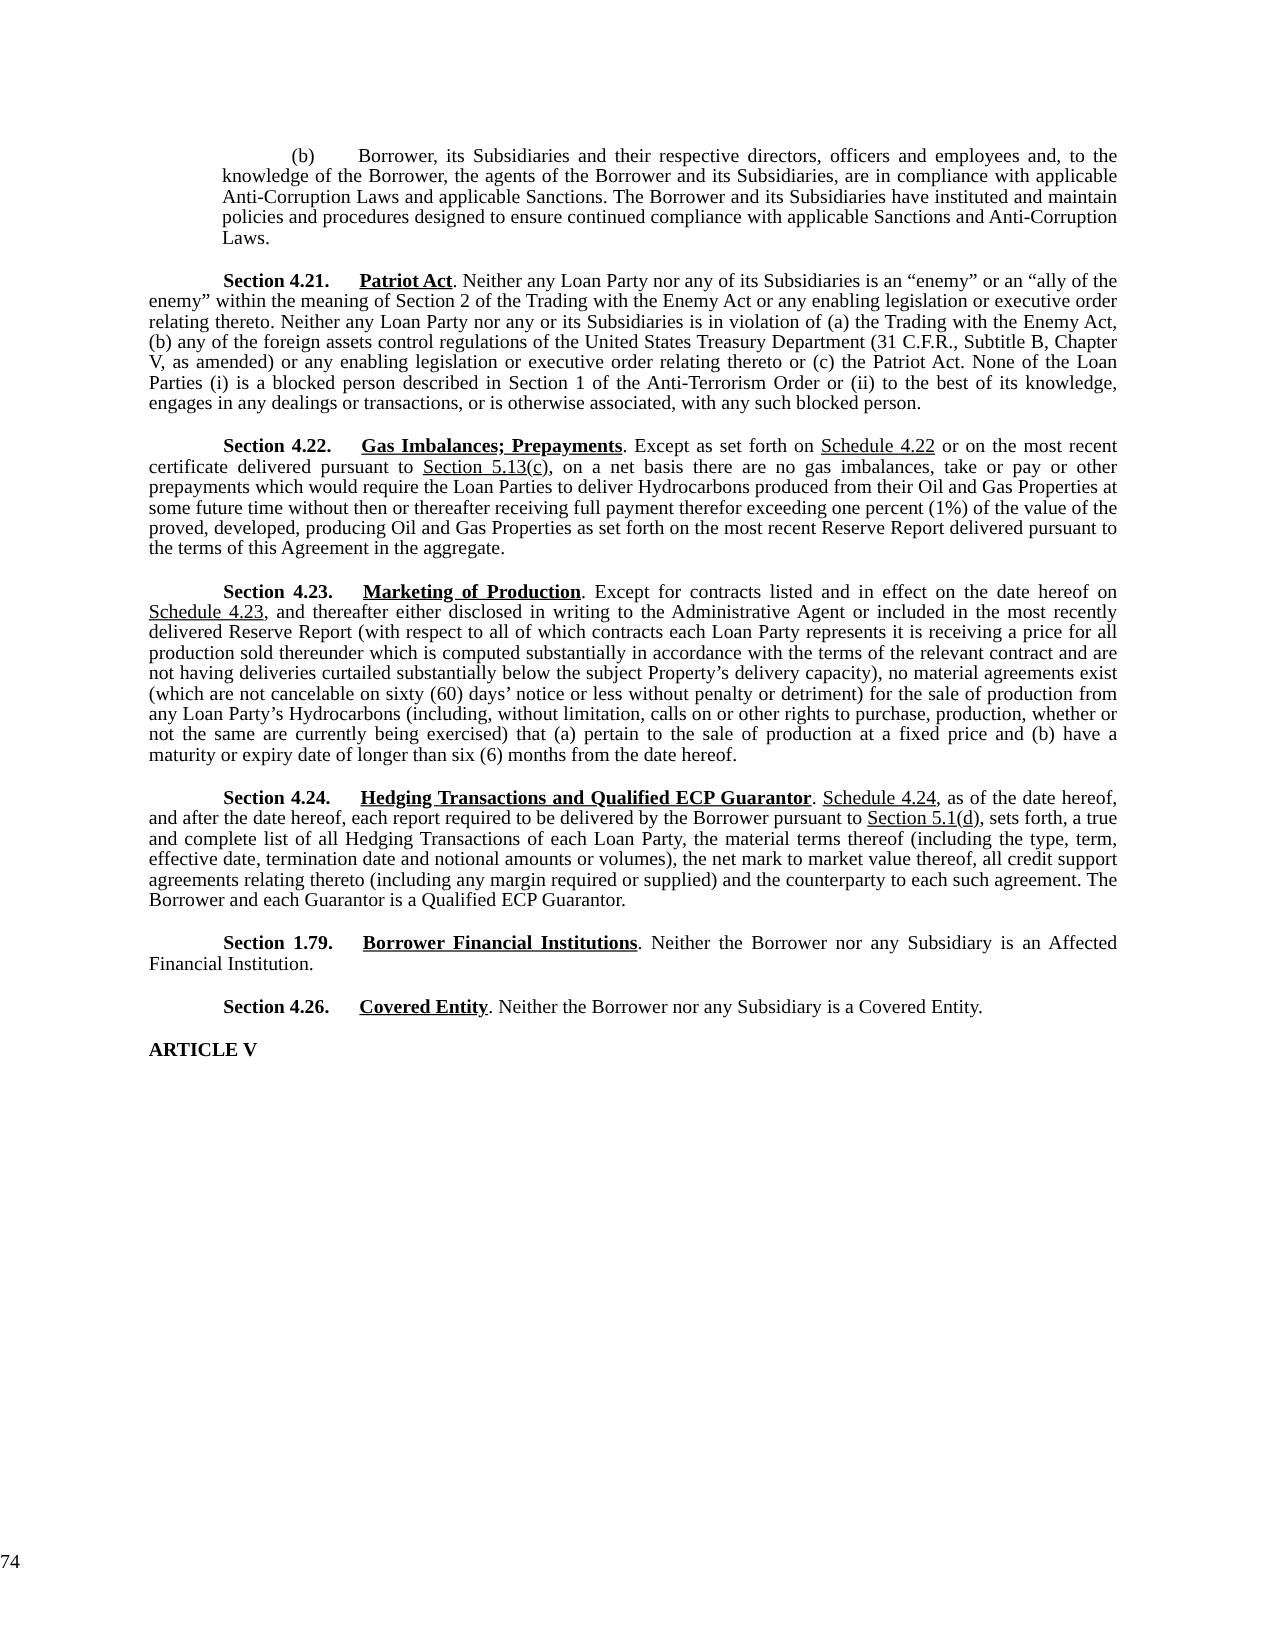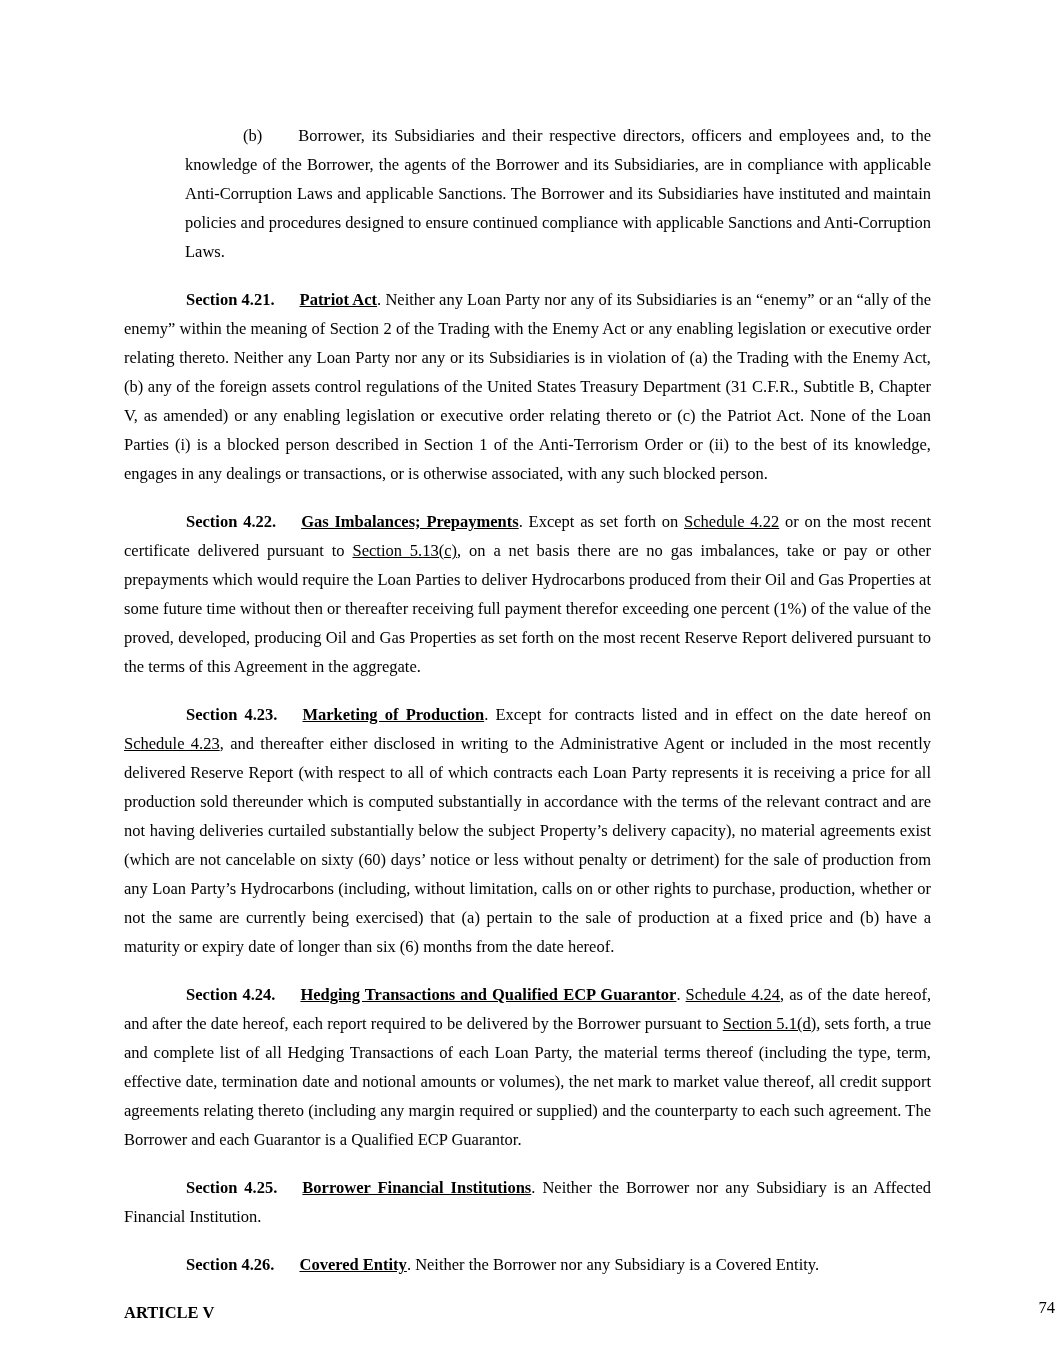--- a/index.html
+++ b/index.html
@@ -8,21 +8,21 @@
     background: #ffffff;
   }
   .page {
     position: relative;
     width: 1055px;
     height: 1365px;
     background: #ffffff;
     color: #000000;
     font-family: "Liberation Serif", "DejaVu Serif", serif;
     font-size: 16.5px;
-    line-height: 29px;
+    line-height: 17px;
     overflow: hidden;
   }
   .content {
     position: absolute;
     left: 124px;
     top: 121px;
     width: 807px;
   }
   .para {
     margin: 0 0 19px 0;
@@ -39,33 +39,33 @@
     margin-bottom: 23px;
   }
   .bold { font-weight: bold; }
   .underline { text-decoration: underline; }
   .tab { display: inline-block; }
   .page-footer {
     position: absolute;
     top: 1293px;
     left: 0;
     width: 100%;
-    text-align: right;
+    text-align: left;
   }
 </style>
 </head>
 <body>
 
 <div class="page">
   <main class="content">
       <p class="para hang"><span>(b)</span><span class="tab" style="width: 36px;"></span><span>Borrower, its Subsidiaries and their respective directors, officers and employees and, to the knowledge of the Borrower, the agents of the Borrower and its Subsidiaries, are in compliance with applicable Anti-Corruption Laws and applicable Sanctions.  The Borrower and its Subsidiaries have instituted and maintain policies and procedures designed to ensure continued compliance with applicable Sanctions and Anti-Corruption Laws.</span></p>
       <p class="para"><span class="bold">Section 4.21.</span><span class="tab" style="width: 25px;"></span><span class="bold underline">Patriot Act</span><span>.  Neither any Loan Party nor any of its Subsidiaries is an “enemy” or an “ally of the enemy” within the meaning of Section 2 of the Trading with the Enemy Act or any enabling legislation or executive order relating thereto.  Neither any Loan Party nor any or its Subsidiaries is in violation of (a) the Trading with the Enemy Act, (b) any of the foreign assets control regulations of the United States Treasury Department (31 C.F.R., Subtitle B, Chapter V, as amended) or any enabling legislation or executive order relating thereto or (c) the Patriot Act.  None of the Loan Parties (i) is a blocked person described in Section 1 of the Anti-Terrorism Order or (ii) to the best of its knowledge, engages in any dealings or transactions, or is otherwise associated, with any such blocked person.</span></p>
       <p class="para"><span class="bold">Section 4.22.</span><span class="tab" style="width: 25px;"></span><span class="bold underline">Gas Imbalances; Prepayments</span><span>.  Except as set forth on </span><span class="underline">Schedule 4.22</span><span> or on the most recent certificate delivered pursuant to </span><span class="underline">Section 5.13(c)</span><span>, on a net basis there are no gas imbalances, take or pay or other prepayments which would require the Loan Parties to deliver Hydrocarbons produced from their Oil and Gas Properties at some future time without then or thereafter receiving full payment therefor exceeding one percent (1%) of the value of the proved, developed, producing Oil and Gas Properties as set forth on the most recent Reserve Report delivered pursuant to the terms of this Agreement in the aggregate.</span></p>
       <p class="para"><span class="bold">Section 4.23.</span><span class="tab" style="width: 25px;"></span><span class="bold underline">Marketing of Production</span><span>.  Except for contracts listed and in effect on the date hereof on </span><span class="underline">Schedule 4.23</span><span>, and thereafter either disclosed in writing to the Administrative Agent or included in the most recently delivered Reserve Report (with respect to all of which contracts each Loan Party represents it is receiving a price for all production sold thereunder which is computed substantially in accordance with the terms of the relevant contract and are not having deliveries curtailed substantially below the subject Property’s delivery capacity), no material agreements exist (which are not cancelable on sixty (60) days’ notice or less without penalty or detriment) for the sale of production from any Loan Party’s Hydrocarbons (including, without limitation, calls on or other rights to purchase, production, whether or not the same are currently being exercised) that (a) pertain to the sale of production at a fixed price and (b) have a maturity or expiry date of longer than six (6) months from the date hereof.</span></p>
       <p class="para"><span class="bold">Section 4.24.</span><span class="tab" style="width: 25px;"></span><span class="bold underline">Hedging Transactions and Qualified ECP Guarantor</span><span>.  </span><span class="underline">Schedule 4.24</span><span>, as of the date hereof, and after the date hereof, each report required to be delivered by the Borrower pursuant to </span><span class="underline">Section 5.1(d)</span><span>, sets forth, a true and complete list of all Hedging Transactions of each Loan Party, the material terms thereof (including the type, term, effective date, termination date and notional amounts or volumes), the net mark to market value thereof, all credit support agreements relating thereto (including any margin required or supplied) and the counterparty to each such agreement.  The Borrower and each Guarantor is a Qualified ECP Guarantor.</span></p>
-      <p class="para"><span class="bold">Section 4.25.</span><span class="tab" style="width: 25px;"></span><span class="bold underline">Borrower Financial Institutions</span><span>.  Neither the Borrower nor any Subsidiary is an Affected Financial Institution.</span></p>
+      <p class="para"><span class="bold">Section 1.79.</span><span class="tab" style="width: 25px;"></span><span class="bold underline">Borrower Financial Institutions</span><span>.  Neither the Borrower nor any Subsidiary is an Affected Financial Institution.</span></p>
       <p class="para"><span class="bold">Section 4.26.</span><span class="tab" style="width: 25px;"></span><span class="bold underline">Covered Entity</span><span>.  Neither the Borrower nor any Subsidiary is a Covered Entity.</span></p>
       <p class="para center"><span class="bold">ARTICLE V</span></p>
     </main>
   <footer class="page-footer">
     <span>74</span>
   </footer>
 </div>
 
 </body></html>

